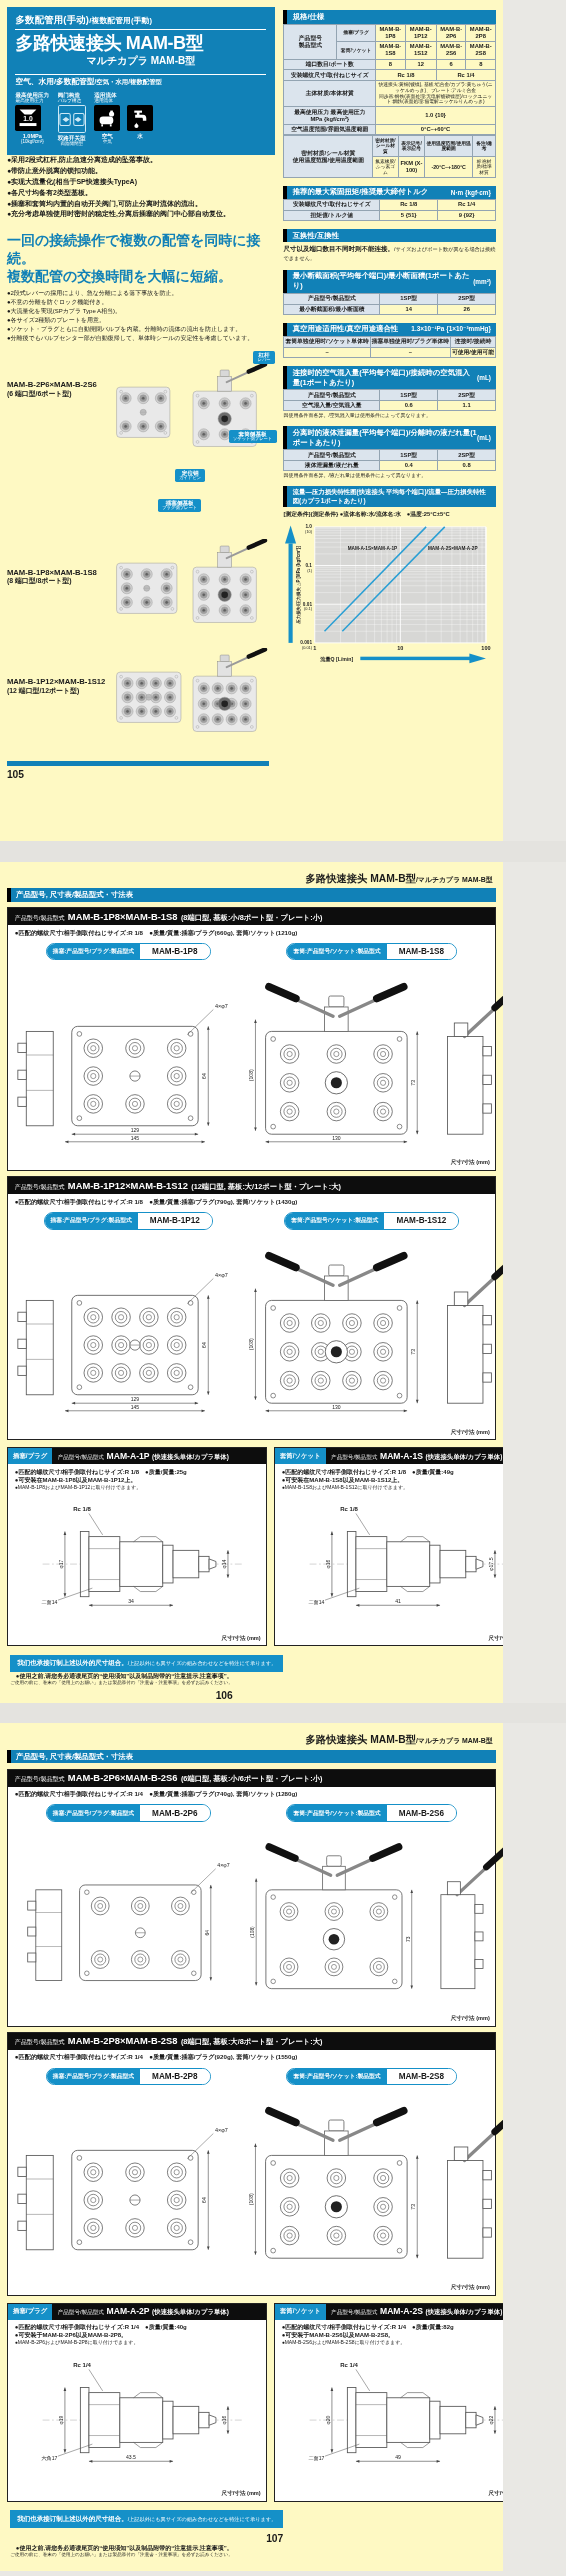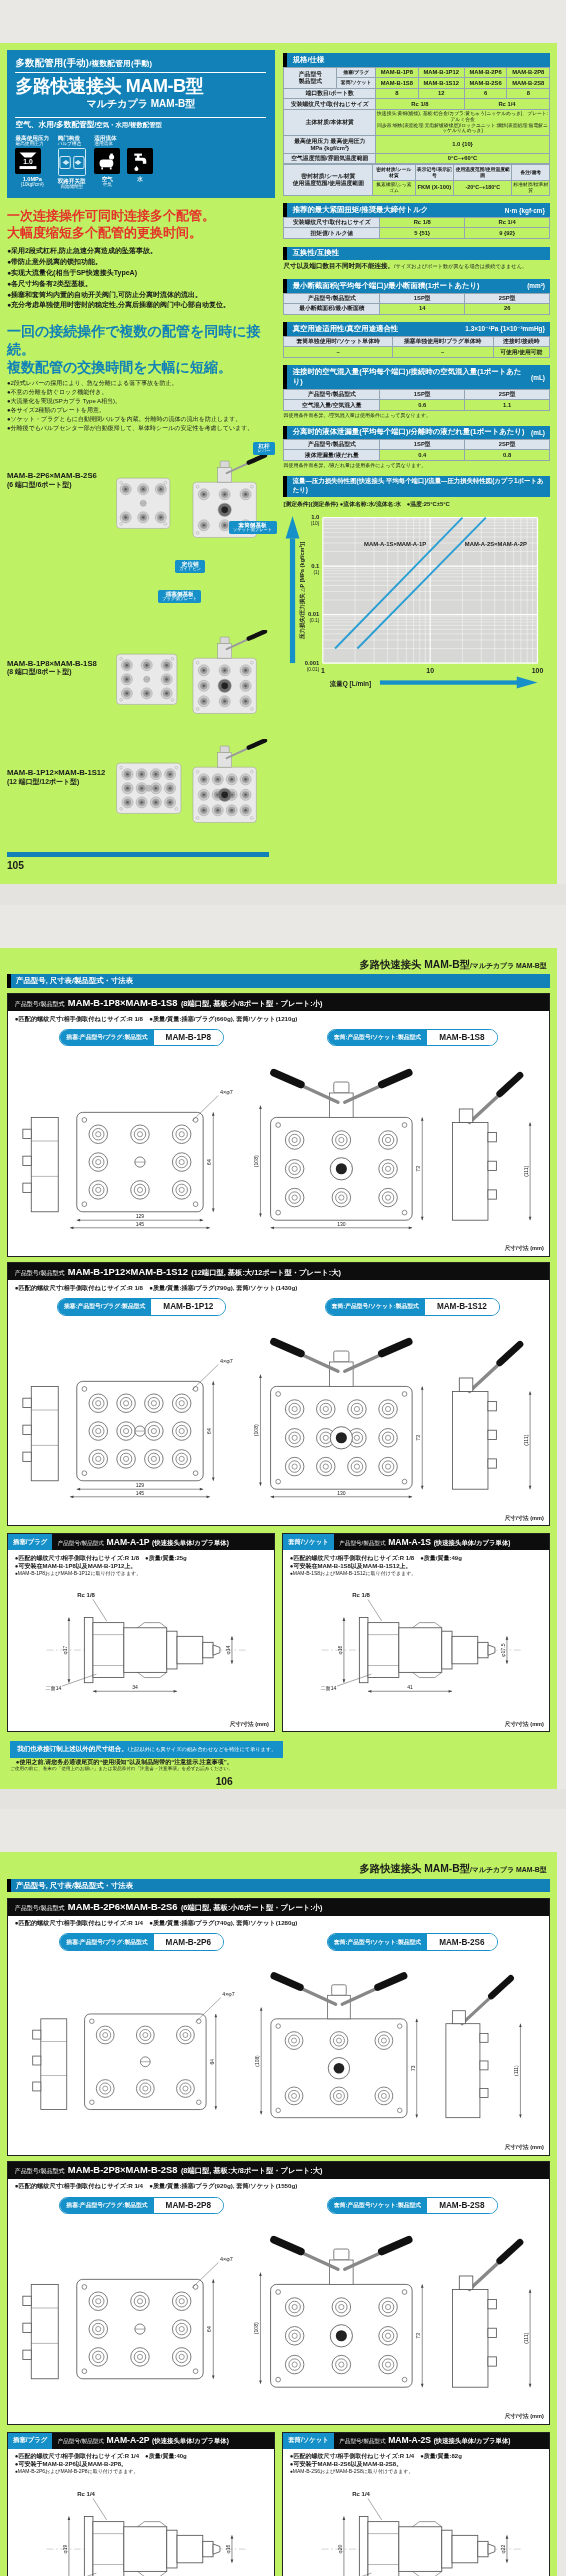--- a/index.html
+++ b/index.html
@@ -1,18 +1,18 @@
 <!DOCTYPE html>
 <html style="font-size:13.7px"><head>
 <meta charset="utf-8">
 <style>
   html,body{margin:0;padding:0;background:#e9e8e4;width:567px;
     font-family:"Liberation Sans","DejaVu Sans",sans-serif;color:#1a1a1a;
     -webkit-font-smoothing:antialiased;}
-  .page{width:557px;background:#bef264;position:relative;overflow:hidden;box-sizing:border-box;margin-top:43px;}
+  .page{width:503px;background:#fef9c3;position:relative;overflow:hidden;box-sizing:border-box;}
   .gap{height:20.6px;background:#e4e3df;}
   #page105{height:841px;padding:6.9px;}
   #page106{height:841px;padding:10.3px 6.9px 0 6.9px;}
   #page107{height:848px;padding:10.3px 6.9px 0 6.9px;}
   .cols{display:flex;gap:8.6px;}
   .colL{width:268px;flex:none;}
   .colR{flex:1;min-width:0;}
   
   .banner{background:#1181b7;color:#fff;padding:6.9px 8.6px 8.6px 8.6px;}
   .banner .top{font-size:9.4px;font-weight:bold;border-bottom:1.3px solid #fff;
@@ -161,24 +161,20 @@
                       <path d="M7.5 17c0 1.5-2.4 2.6-2.4 4a2.4 2.4 0 004.8 0c0-1.4-2.4-2.5-2.4-4z" fill="#fff"></path>
                     </svg>
                 </div>
                 <div class="ilab"><span>水</span><span class="ja">&nbsp;</span></div>
               </div>
             </div>
           </div>
         </div>
       </div>
 
-      <div class="headline-red">
-        <div>一次连接操作可同时连接多个配管。</div>
-        <div>大幅度缩短多个配管的更换时间。</div>
-      </div>
       <div class="bullets-zh">
         <p class="b-item">●采用2段式杠杆,防止急速分离造成的坠落事故。</p>
         <p class="b-item">●带防止意外脱离的锁扣功能。</p>
         <p class="b-item">●实现大流量化(相当于SP快速接头TypeA)</p>
         <p class="b-item">●各尺寸均备有2类型基板。</p>
         <p class="b-item">●插塞和套筒均内置的自动开关阀门,可防止分离时流体的流出。</p>
         <p class="b-item">●充分考虑单独使用时密封的稳定性,分离后插塞的阀门中心部自动复位。</p>
       </div>
       <div class="headline-blue">
         <div>一回の接続操作で複数の配管を同時に接続。</div>

